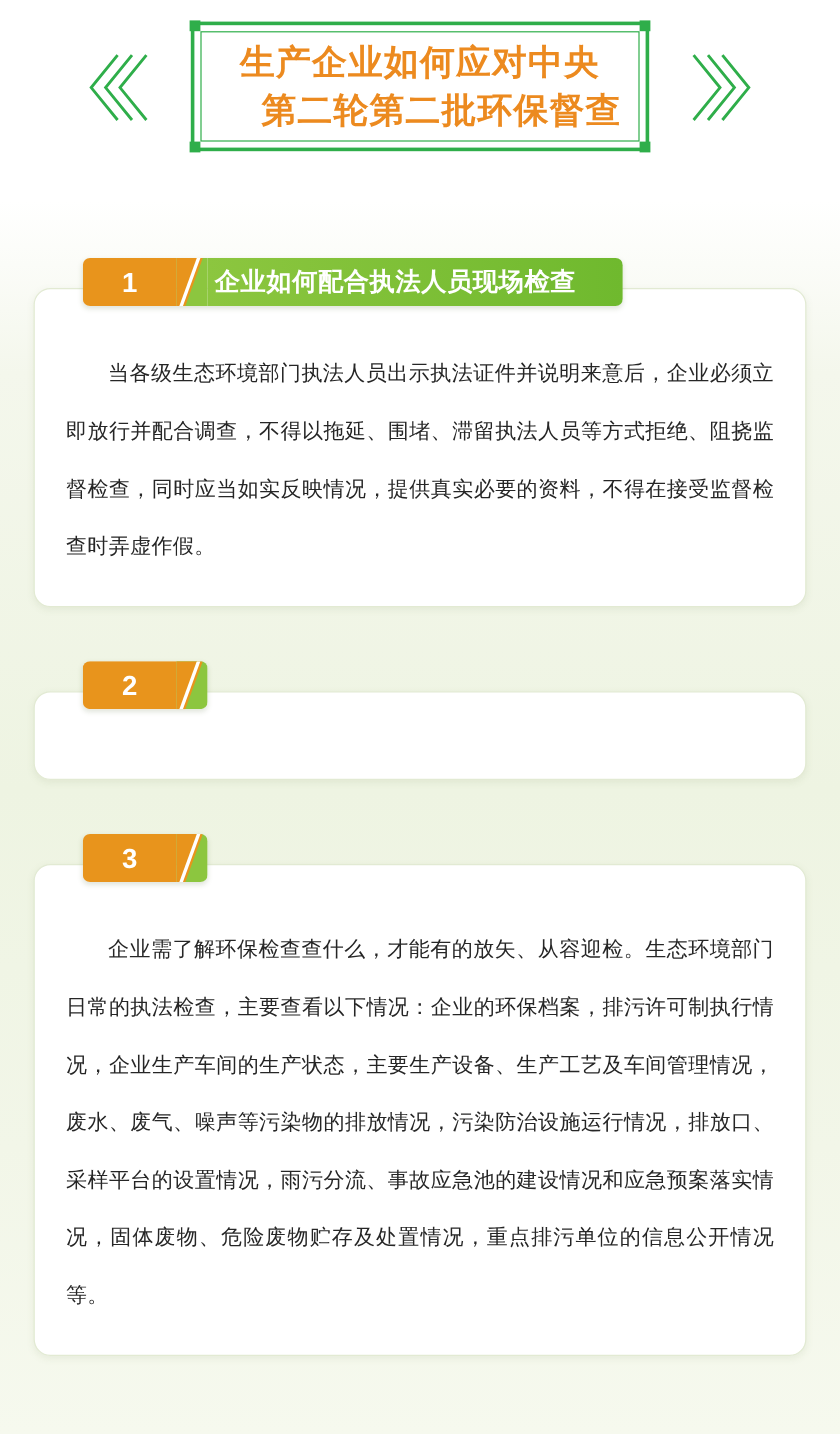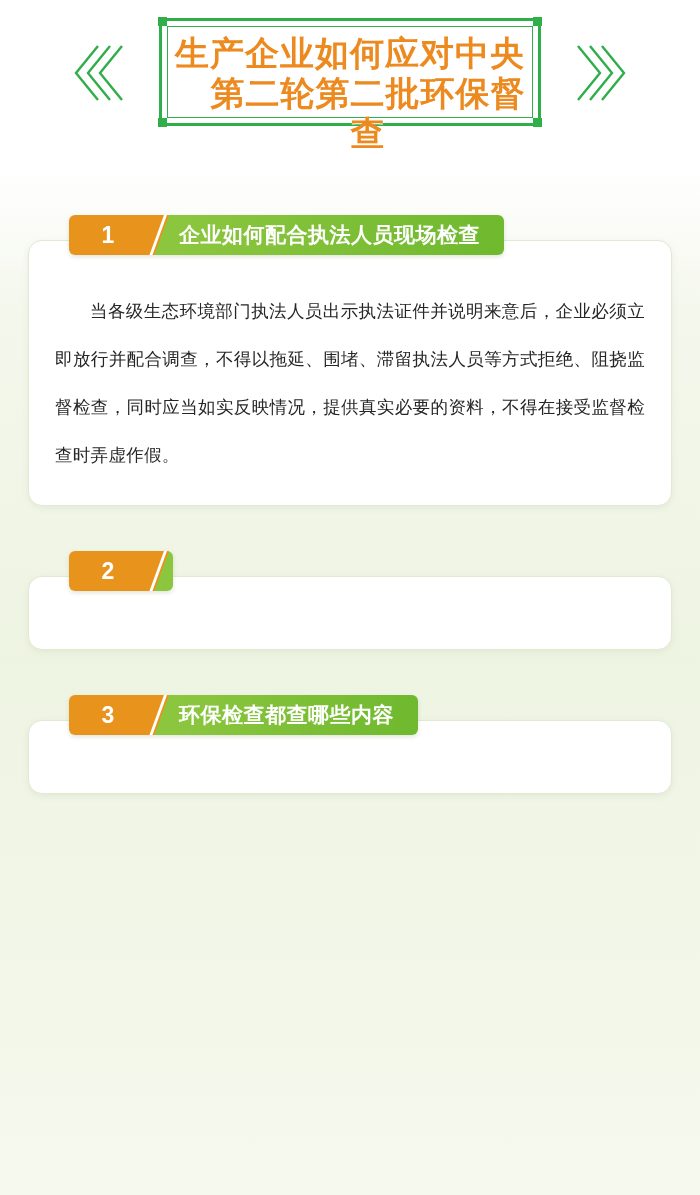--- a/index.html
+++ b/index.html
@@ -51,21 +51,21 @@
     content: "";
     position: absolute;
     left: 5px; right: 5px; top: 5px; bottom: 5px;
     border: 1px solid #2fae4a;
     pointer-events: none;
   }
   .title-text {
     position: absolute;
     left: 0; right: 0; top: 12px;
     text-align: center;
-    font-size: 34px;
+    font-size: 29px;
     font-weight: bold;
     color: #ec8a1f;
     line-height: 40px;
     letter-spacing: 1px;
     font-family: "Liberation Sans", sans-serif;
     text-shadow: 0 1px 0 #fff;
   }
   .title-line2 {
     display: block;
     padding-left: 36px;
@@ -158,21 +158,21 @@
     background: #ffffff;
     transform: skewX(-20deg);
   }
   .band .head {
     background: linear-gradient(90deg, #8cc63f 0%, #6fb92e 100%);
     color: #ffffff;
     font-size: 21px;
     font-weight: bold;
     display: flex;
     align-items: center;
-    padding: 0 24px 0 6px;
+    padding: 0 39px 0 6px;
     white-space: nowrap;
     letter-spacing: 0.5px;
     font-family: "Liberation Sans", sans-serif;
   }
 
   .body-text {
     font-size: 17.5px;
     line-height: 48px;
     color: #262626;
     text-align: justify;
@@ -245,19 +245,19 @@
           <div class="slash"></div>
         </div>
       </div>
     </div>
 
     <div class="section">
       <div class="card">
         <div class="band">
           <div class="num">3</div>
           <div class="slash"></div>
-          <div class="head">环保检查都查哪些内容</div>
-        </div>
+        </div>
+        <p class="body-text">企业需了解环保检查查什么，才能有的放矢、从容迎检。生态环境部门日常的执法检查，主要查看以下情况：企业的环保档案，排污许可制执行情况，企业生产车间的生产状态，主要生产设备、生产工艺及车间管理情况，废水、废气、噪声等污染物的排放情况，污染防治设施运行情况，排放口、采样平台的设置情况，雨污分流、事故应急池的建设情况和应急预案落实情况，固体废物、危险废物贮存及处置情况，重点排污单位的信息公开情况等。</p>
       </div>
     </div>
 
   </div>
 </div>
 
 </body></html>

